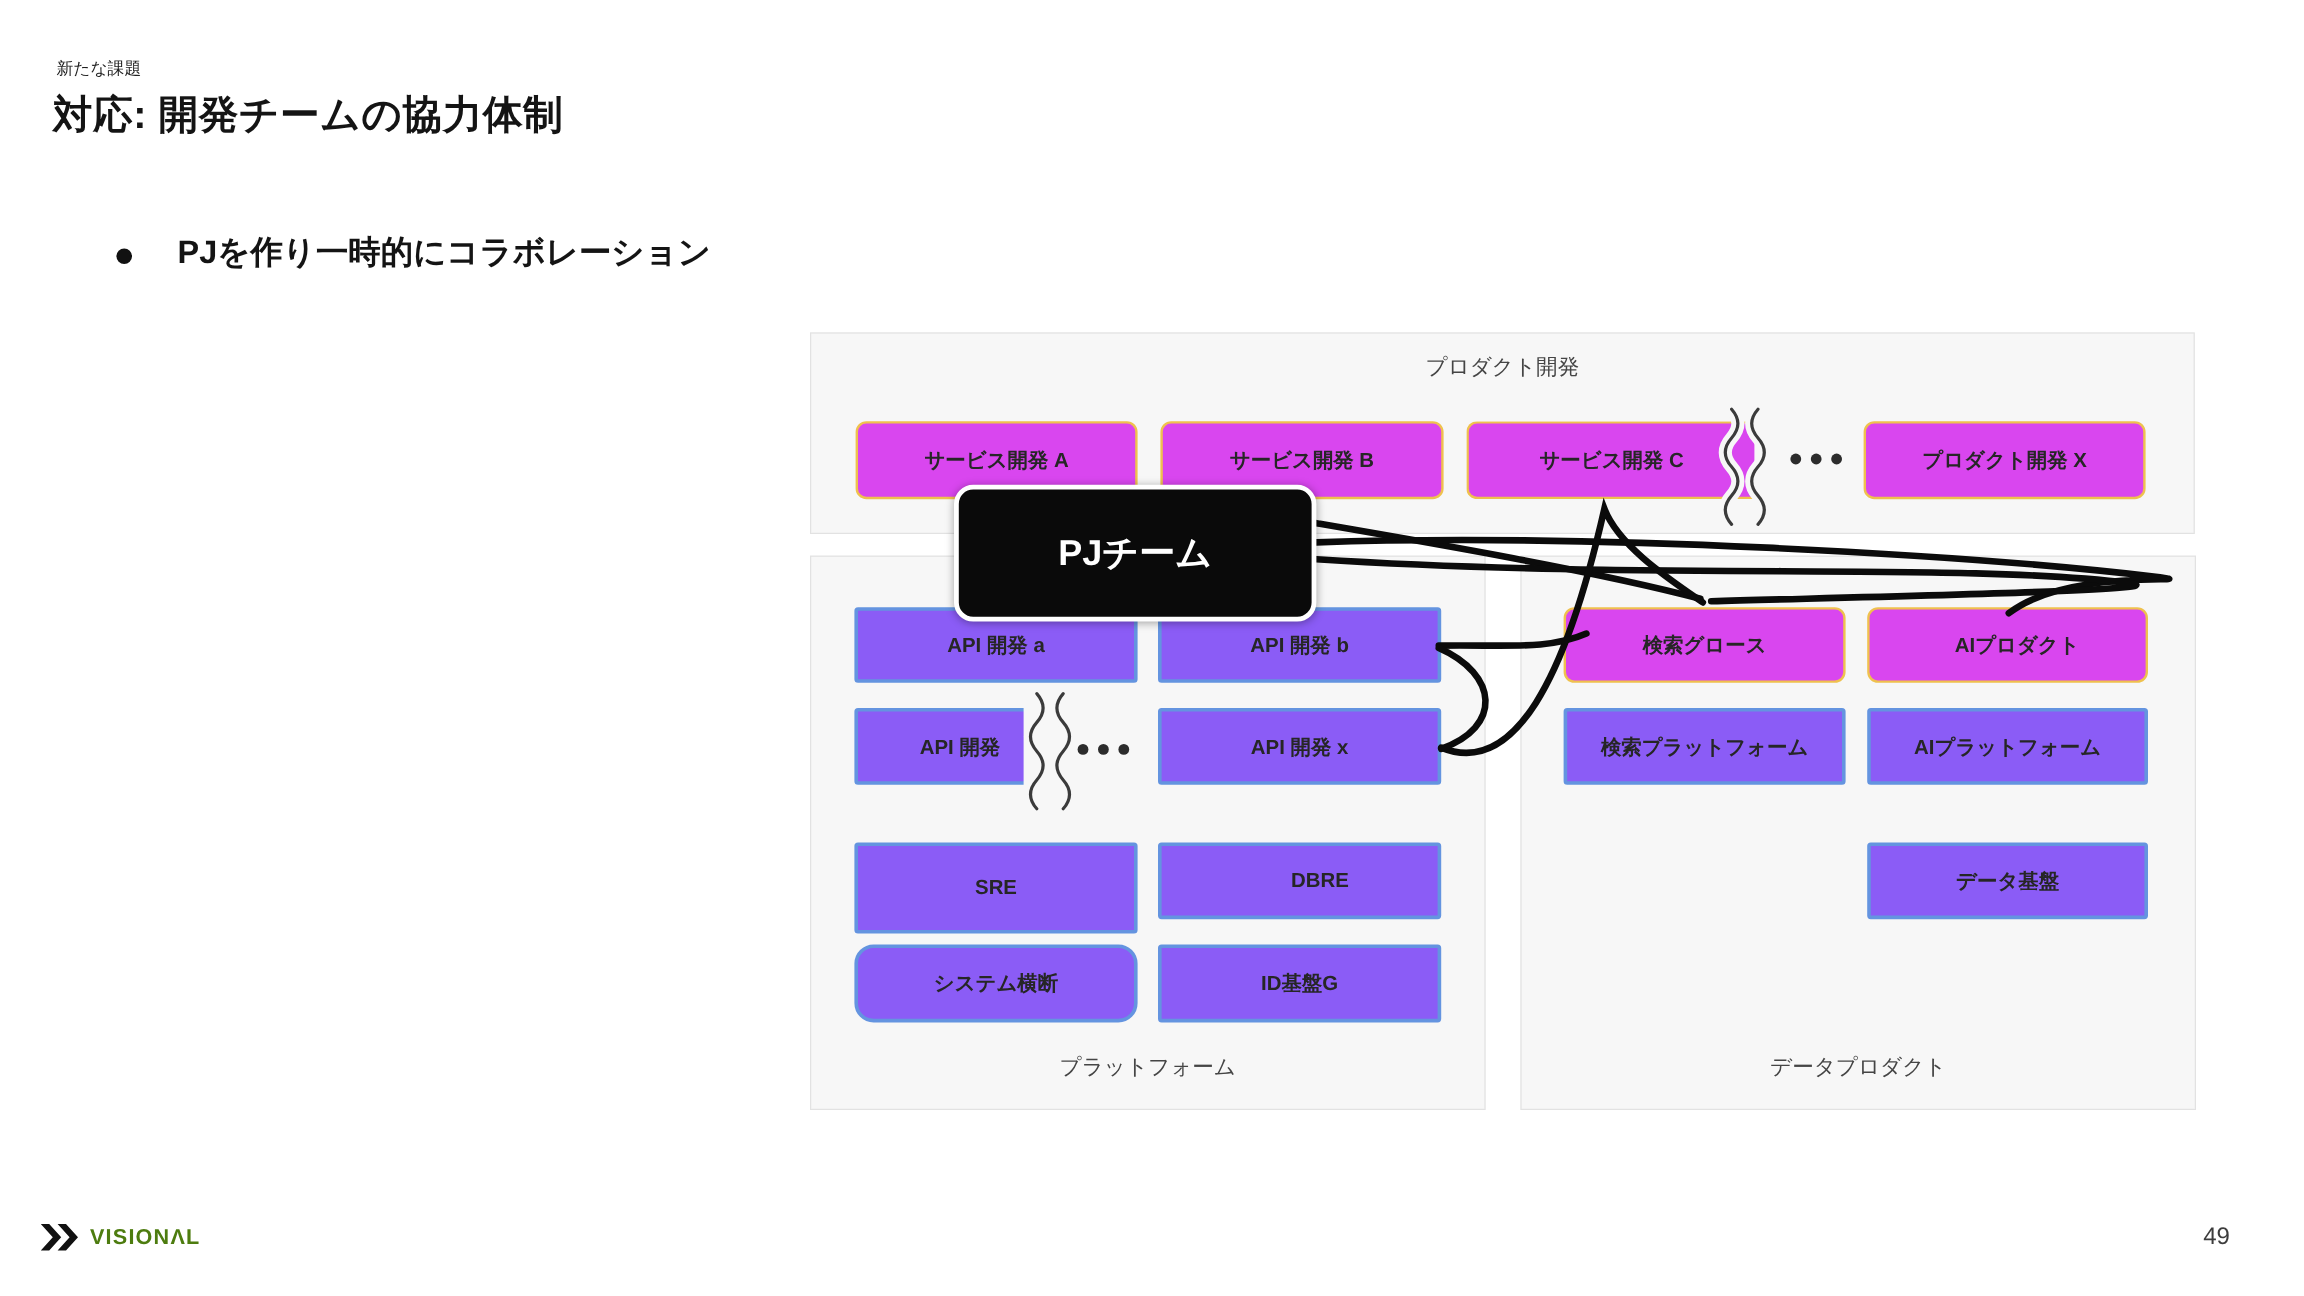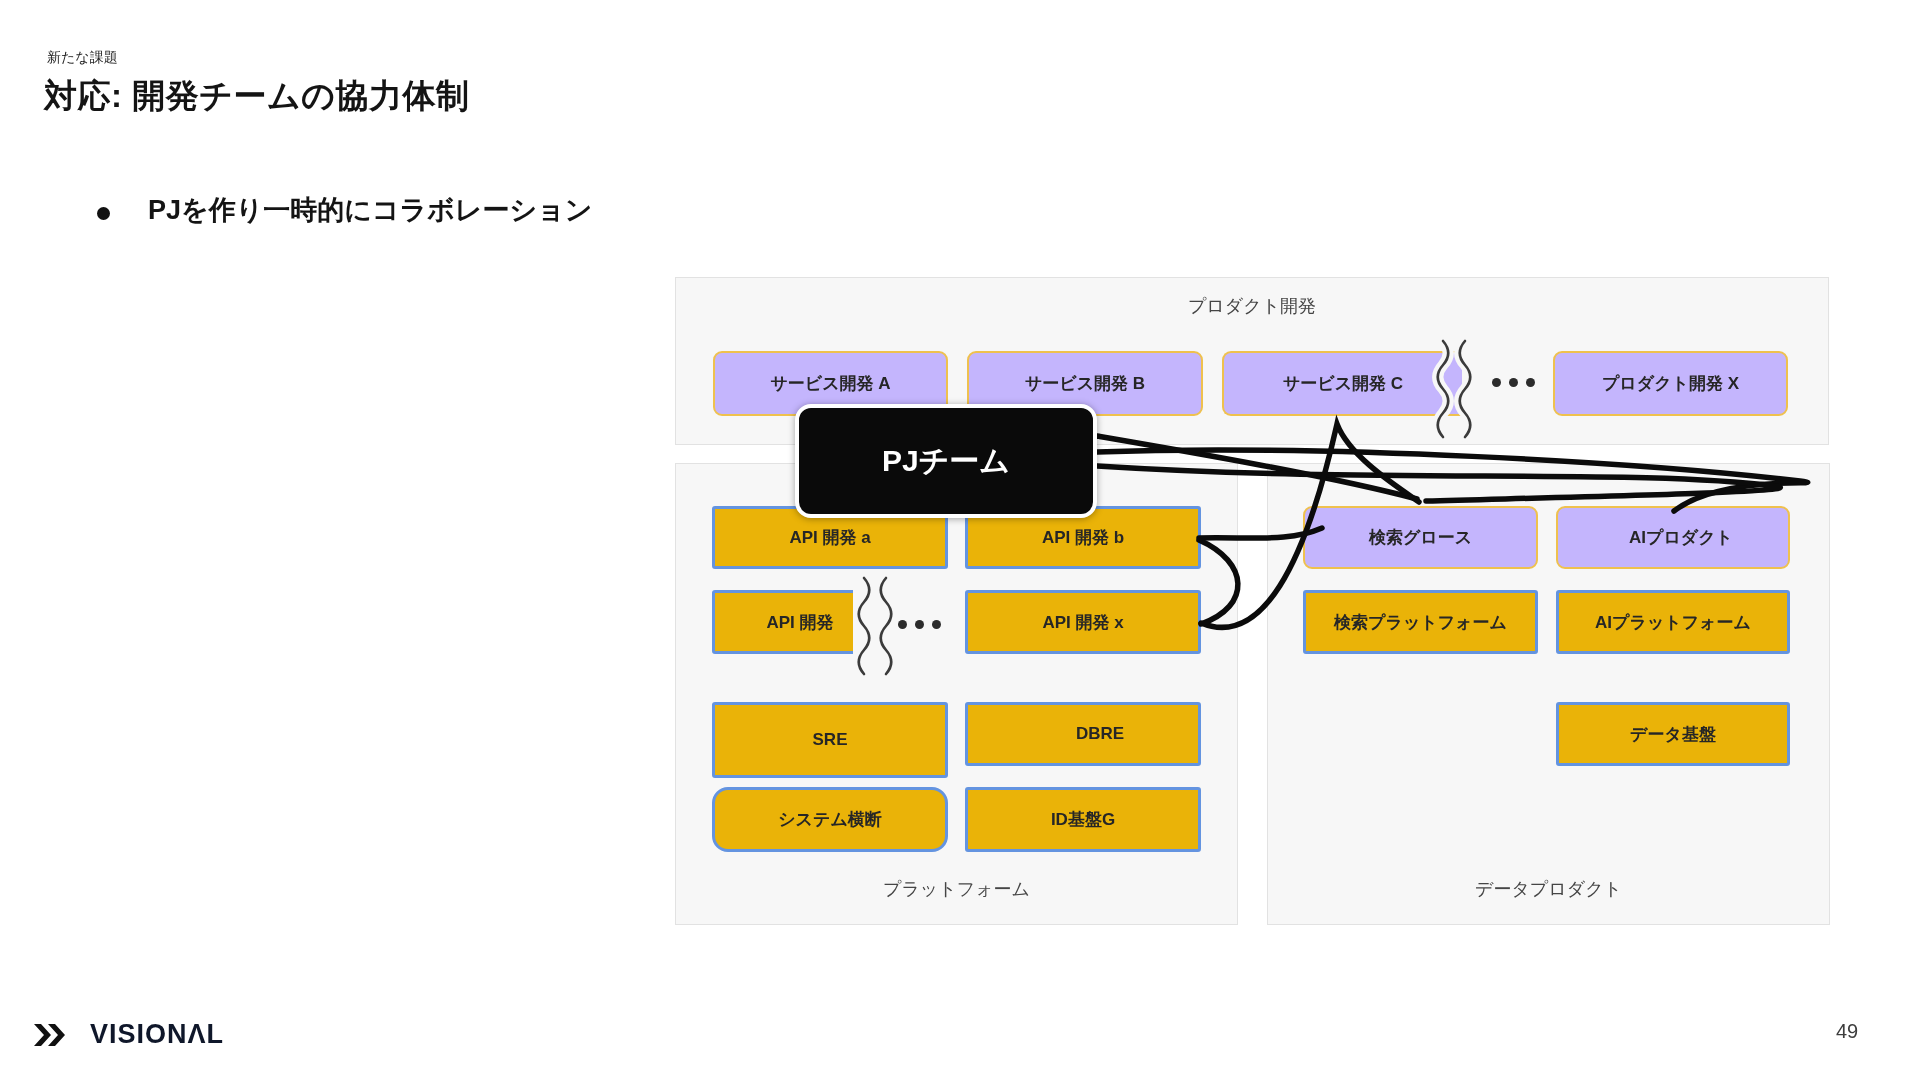--- a/index.html
+++ b/index.html
@@ -11,32 +11,32 @@
   .title{left:44px;top:74px;font-size:33px;font-weight:600;letter-spacing:0.5px;color:#141414;}
   .bullet-dot{left:97px;top:207px;width:13px;height:13px;border-radius:50%;background:#111;}
   .bullet-text{left:148px;top:192px;width:452px;font-size:27px;font-weight:700;line-height:1.38;
                color:#141414;word-break:break-all;}
   
   .panel{background:#f7f7f7;border:1px solid #e2e2e2;}
   .panel-title{font-size:18px;color:#454545;text-align:center;}
   
   .nbox{display:flex;align-items:center;justify-content:center;font-size:17px;font-weight:700;
         color:#262626;z-index:10;}
-  .ybox{background:#c4b5fd;border:2.5px solid #efc14e;border-radius:9px;}
-  .bbox{background:#eab308;border:3px solid #6494e0;border-radius:3px;}
+  .ybox{background:#d946ef;border:2.5px solid #efc14e;border-radius:9px;}
+  .bbox{background:#8b5cf6;border:3px solid #6494e0;border-radius:3px;}
   .whiteout{background:#f7f7f7;z-index:20;}
   .dots{display:flex;gap:8px;z-index:25;}
   .dots i{width:9px;height:9px;border-radius:50%;background:#2c2c2c;}
   svg.wires{left:0;top:0;z-index:30;pointer-events:none;}
   .pjbox{left:795px;top:404px;width:302px;height:114px;background:#0a0a0a;border:4px solid #ffffff;
          border-radius:16px;box-shadow:0 1px 7px rgba(0,0,0,.35);display:flex;align-items:center;
          justify-content:center;color:#ffffff;font-size:30px;font-weight:700;z-index:40;}
   
   .logo{left:33px;top:1019px;display:flex;align-items:center;gap:8px;}
-  .logo-text{font-size:27px;font-weight:800;letter-spacing:1px;color:#0f172a;margin-left:15px;}
+  .logo-text{font-size:18px;font-weight:800;letter-spacing:1px;color:#4d7c0f;}
   .pagenum{left:1836px;top:1020px;font-size:20px;color:#3d3d3d;}
 </style>
 </head>
 <body>
 
 <div class="abs eyebrow">新たな課題</div>
 <div class="abs title">対応: 開発チームの協力体制</div>
 <div class="abs bullet-dot"></div>
 <div class="abs bullet-text">PJを作り一時的にコラボレーション</div>
 

